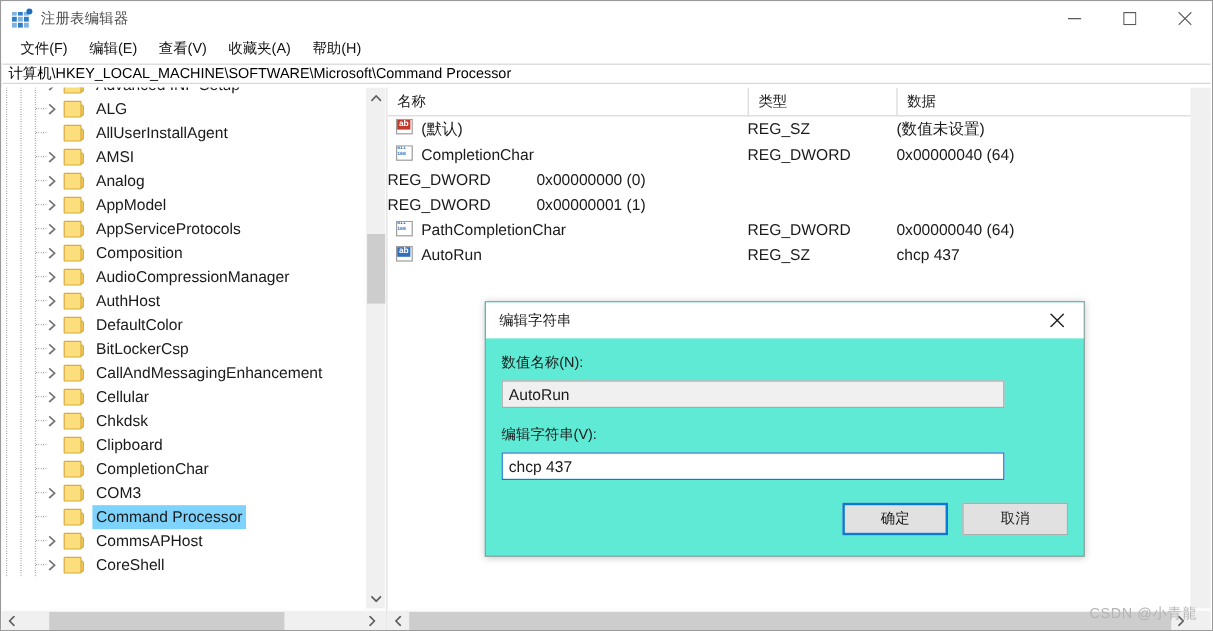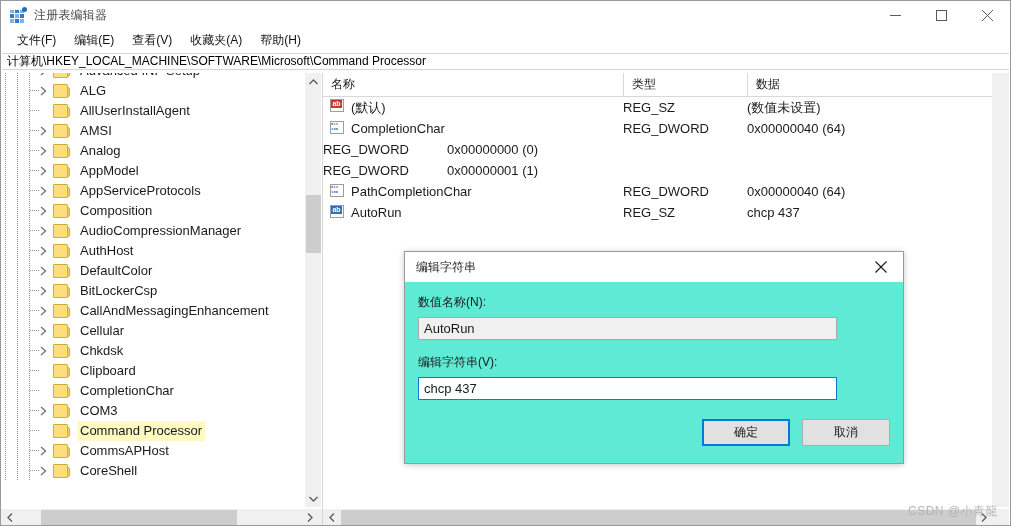--- a/index.html
+++ b/index.html
@@ -230,21 +230,21 @@
   .tree-label {
     margin-left: 7px;
     font-size: 13px;
     color: #1a1a1a;
     line-height: 20px;
     position: relative;
     z-index: 2;
     padding: 0 3px;
   }
   .tree-row.selected .tree-label {
-    background: #fef9c3;
+    background: #7dd3fc;
   }
 
   
   .v-scroll {
     position: absolute;
     right: 1px; top: 0;
     width: 17px;
     height: 434px;
     background: #f0f0f0;
     border-left: 1px solid #ffffff;

